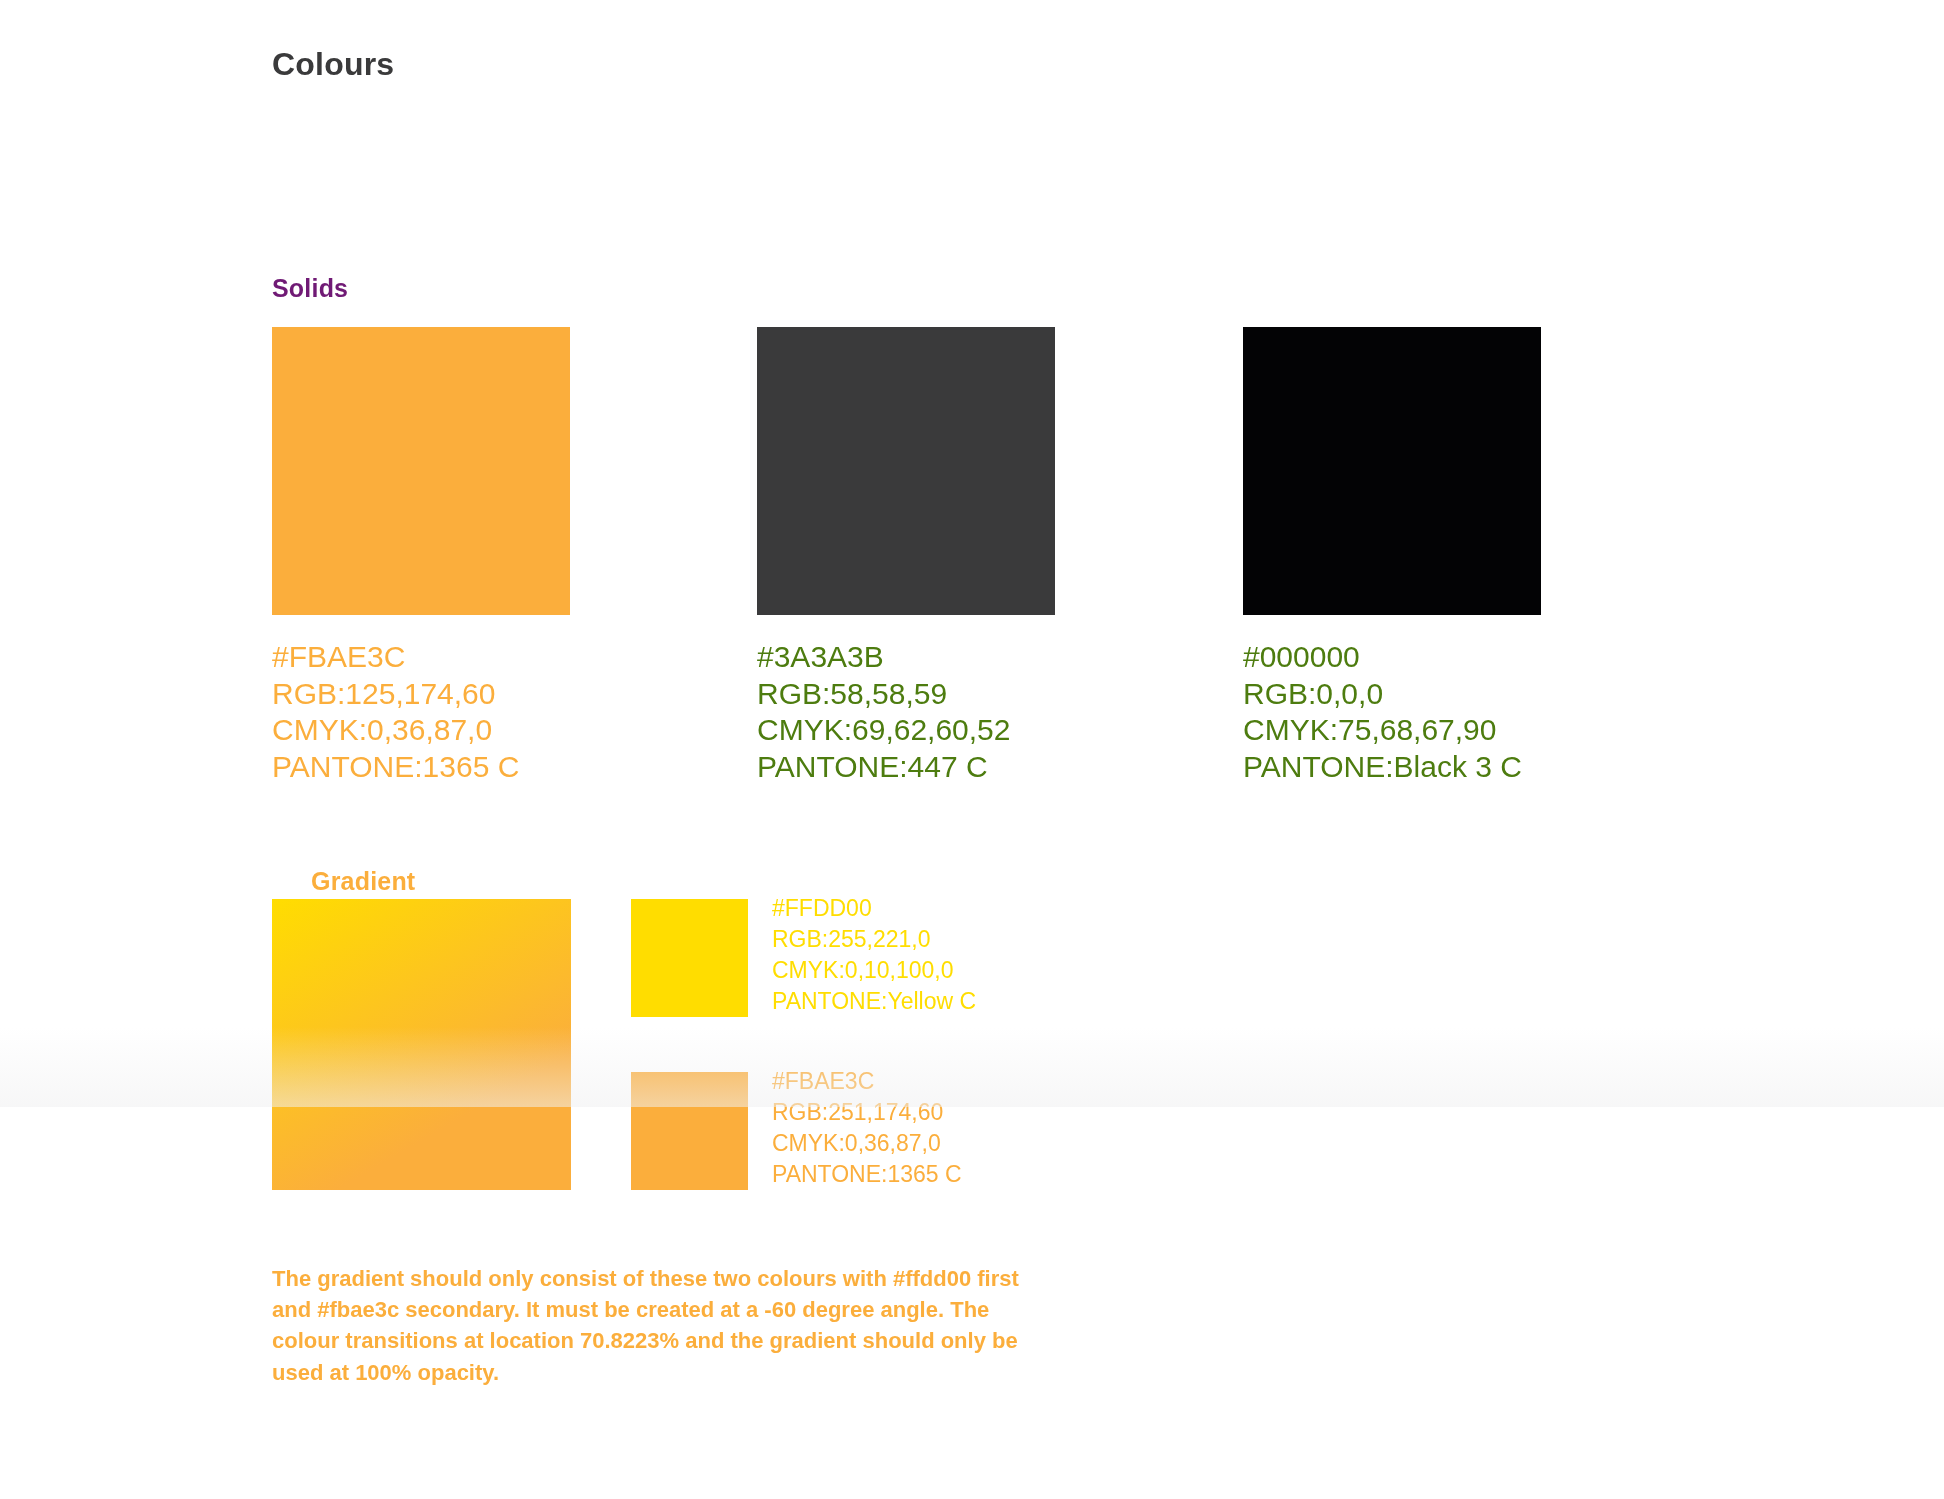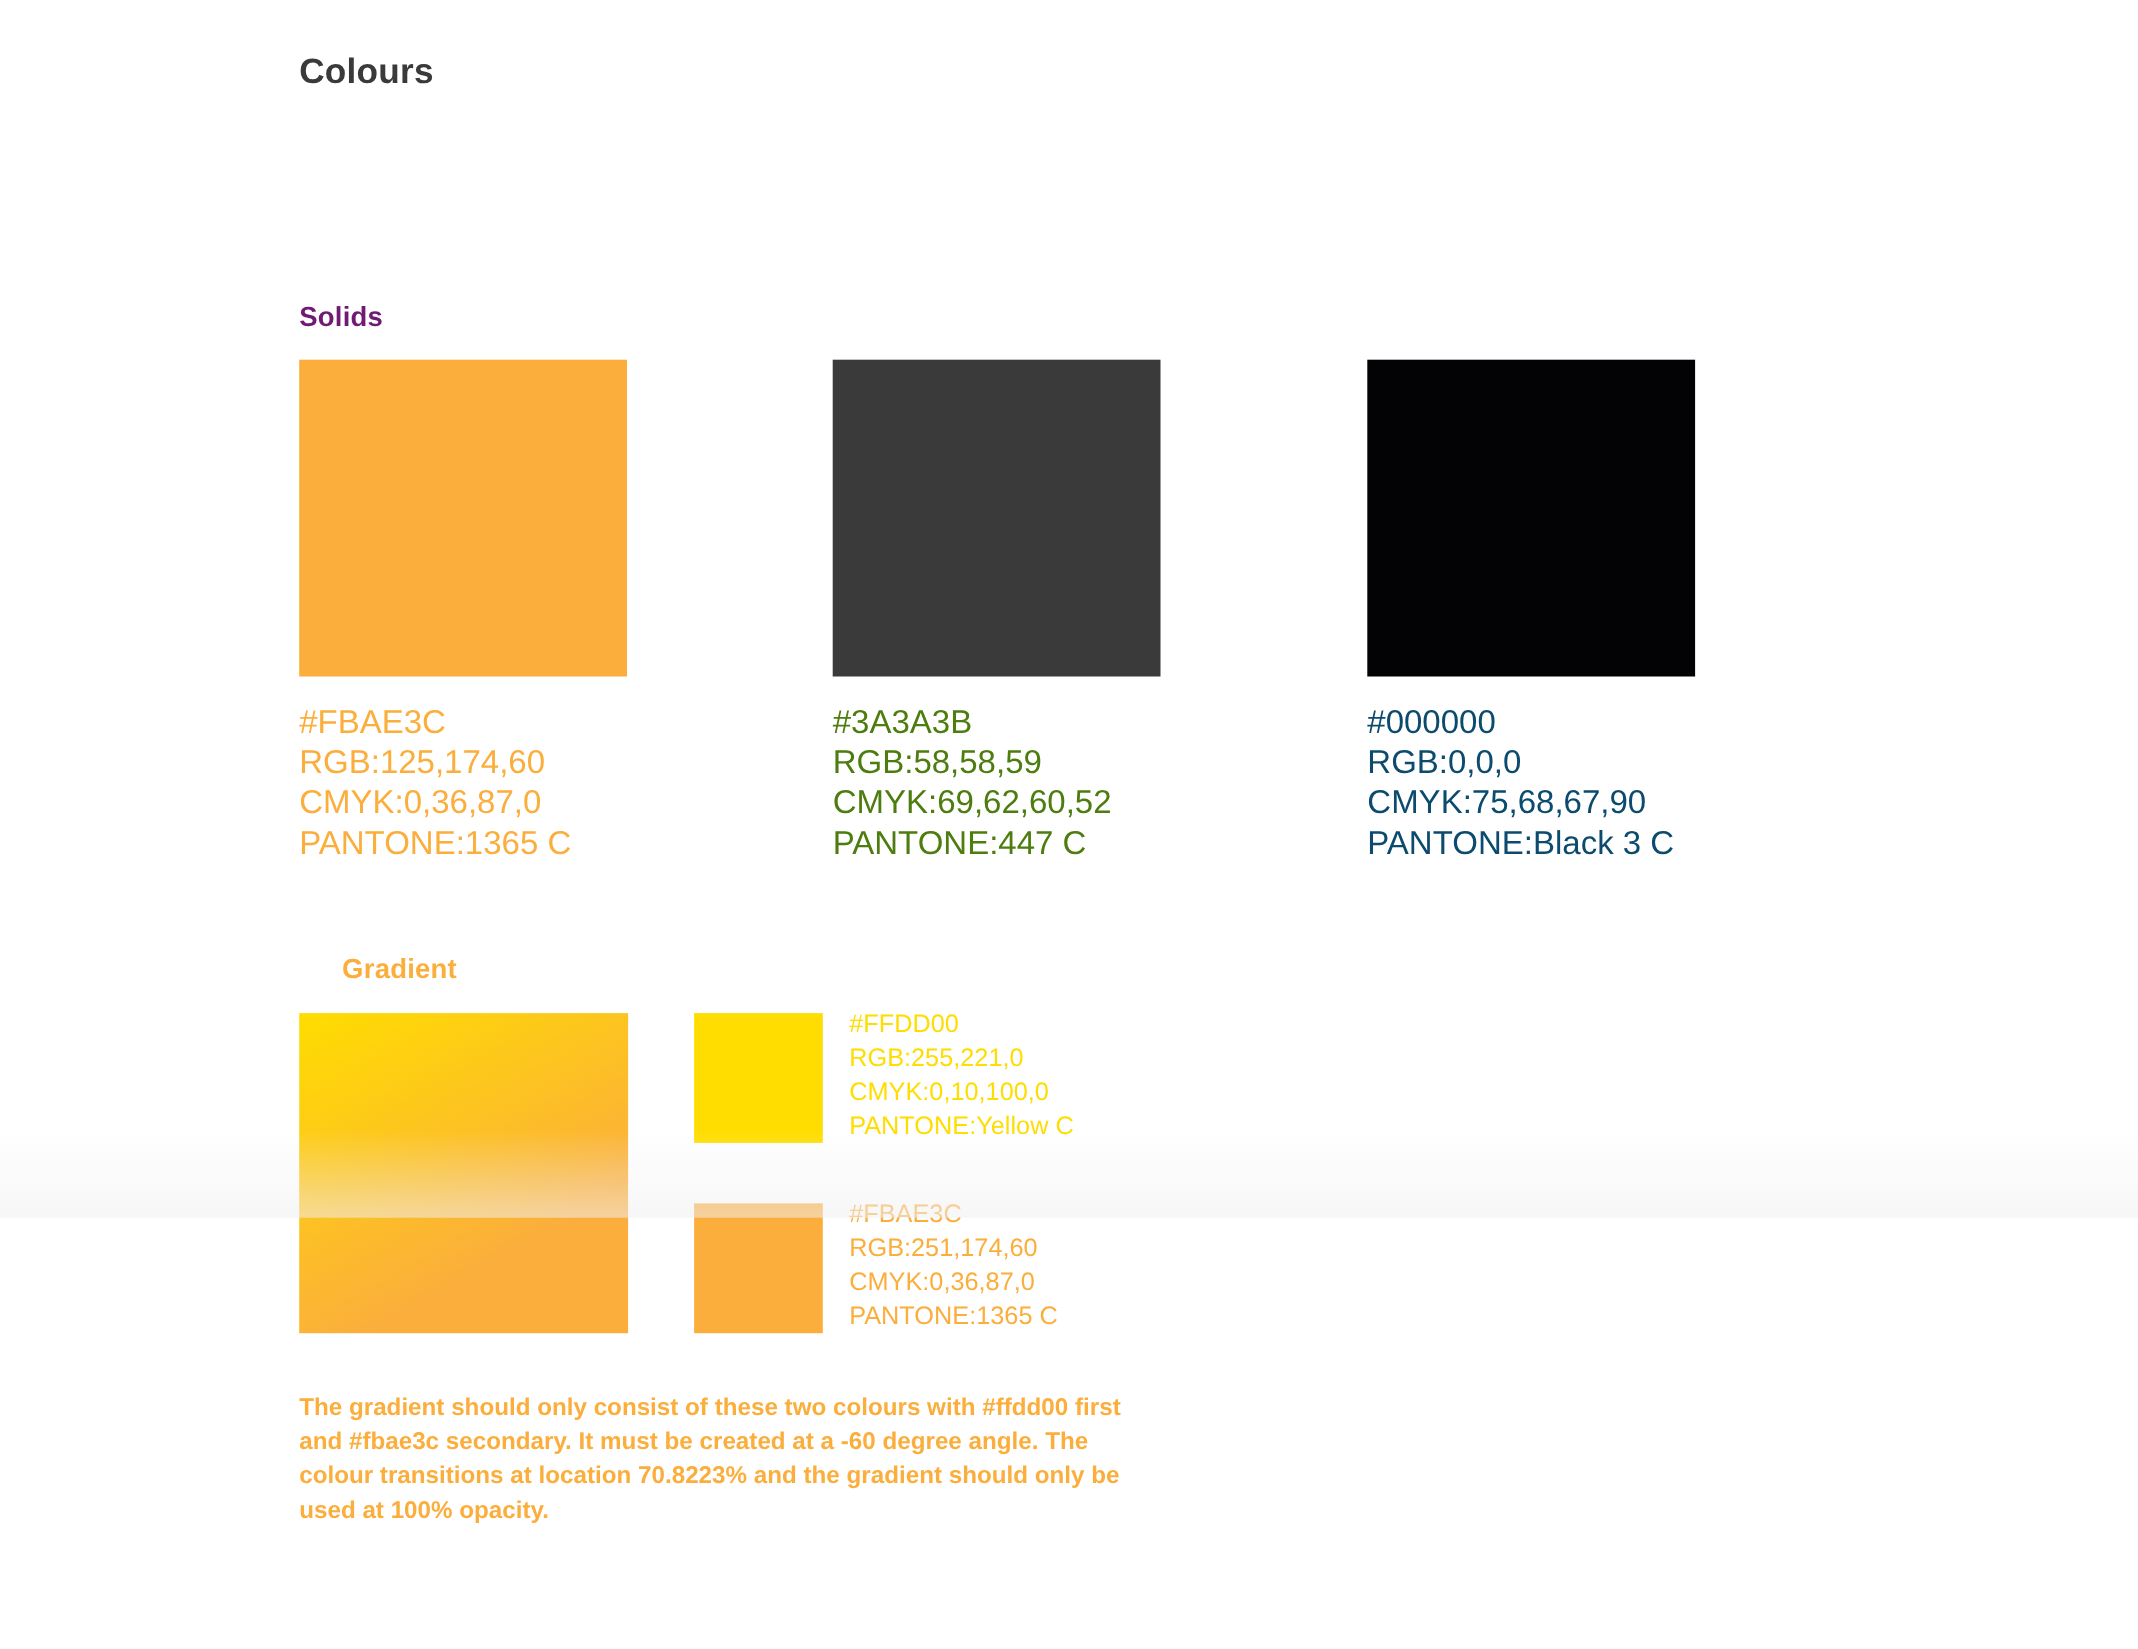--- a/index.html
+++ b/index.html
@@ -94,21 +94,21 @@
     line-height: 1.22;
     white-space: nowrap;
   }
 
   .solid-info div { display: block; }
 
   
   #gradient-row {
     position: absolute;
     left: 0;
-    top: 921px;
+    top: 899px;
     width: 1100px;
     height: 300px;
     text-decoration: underline;
   }
 
   #gradient-swatch {
     position: absolute;
     left: 0;
     top: 0;
     width: 299px;
@@ -181,21 +181,21 @@
         <div class="solid-info" id="solid-info-1" style="color: #4d7c0f;">
           <div>#3A3A3B</div>
           <div>RGB:58,58,59</div>
           <div>CMYK:69,62,60,52</div>
           <div>PANTONE:447 C</div>
         </div>
       </div>
 
       <div class="solid-item col-2">
         <div class="solid-swatch" id="solid-swatch-2" style="background: rgb(3, 3, 5);"></div>
-        <div class="solid-info" id="solid-info-2" style="color: #0c4a6e;">
+        <div class="solid-info" id="solid-info-2" style="color: #4d7c0f;">
           <div>#000000</div>
           <div>RGB:0,0,0</div>
           <div>CMYK:75,68,67,90</div>
           <div>PANTONE:Black 3 C</div>
         </div>
       </div>
 
     </div>
 
     <h2 class="section-heading" id="gradient-heading" style="color: rgb(251, 174, 60); margin-left: 39px;">Gradient</h2>

